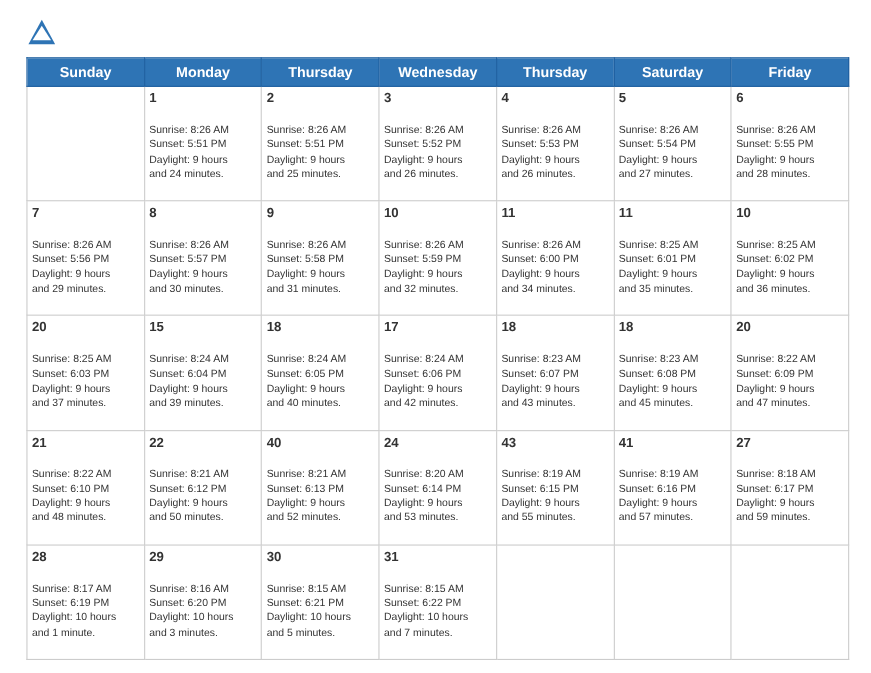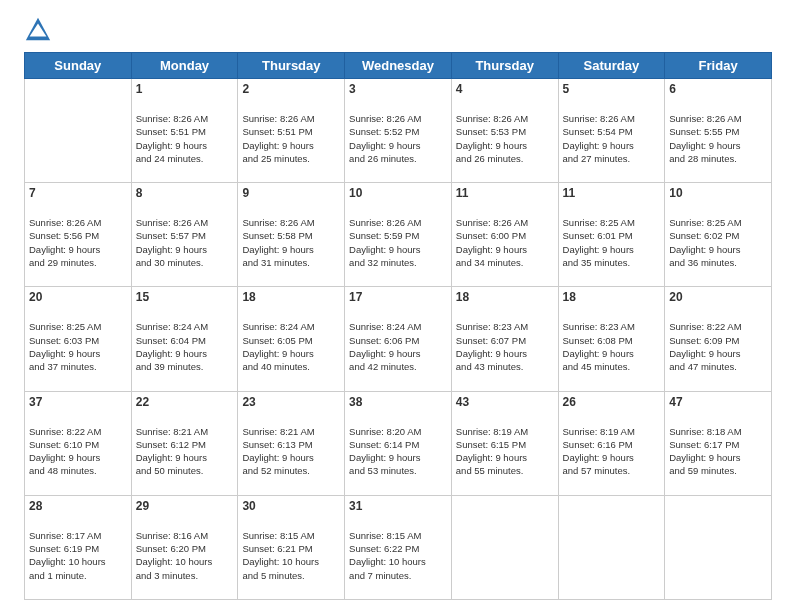--- a/index.html
+++ b/index.html
@@ -223,45 +223,45 @@
             <span class="day-number">18</span>
             <div class="day-info">Sunrise: 8:23 AM<br>Sunset: 6:08 PM<br>Daylight: 9 hours<br>and 45 minutes.</div>
           </td>
           <td>
             <span class="day-number">20</span>
             <div class="day-info">Sunrise: 8:22 AM<br>Sunset: 6:09 PM<br>Daylight: 9 hours<br>and 47 minutes.</div>
           </td>
         </tr>
         <tr class="week-row">
           <td>
-            <span class="day-number">37</span>
+            <span class="day-number">21</span>
             <div class="day-info">Sunrise: 8:22 AM<br>Sunset: 6:10 PM<br>Daylight: 9 hours<br>and 48 minutes.</div>
           </td>
           <td>
             <span class="day-number">22</span>
             <div class="day-info">Sunrise: 8:21 AM<br>Sunset: 6:12 PM<br>Daylight: 9 hours<br>and 50 minutes.</div>
           </td>
           <td>
-            <span class="day-number">23</span>
+            <span class="day-number">40</span>
             <div class="day-info">Sunrise: 8:21 AM<br>Sunset: 6:13 PM<br>Daylight: 9 hours<br>and 52 minutes.</div>
           </td>
           <td>
-            <span class="day-number">38</span>
+            <span class="day-number">24</span>
             <div class="day-info">Sunrise: 8:20 AM<br>Sunset: 6:14 PM<br>Daylight: 9 hours<br>and 53 minutes.</div>
           </td>
           <td>
             <span class="day-number">43</span>
             <div class="day-info">Sunrise: 8:19 AM<br>Sunset: 6:15 PM<br>Daylight: 9 hours<br>and 55 minutes.</div>
           </td>
           <td>
-            <span class="day-number">26</span>
+            <span class="day-number">41</span>
             <div class="day-info">Sunrise: 8:19 AM<br>Sunset: 6:16 PM<br>Daylight: 9 hours<br>and 57 minutes.</div>
           </td>
           <td>
-            <span class="day-number">47</span>
+            <span class="day-number">27</span>
             <div class="day-info">Sunrise: 8:18 AM<br>Sunset: 6:17 PM<br>Daylight: 9 hours<br>and 59 minutes.</div>
           </td>
         </tr>
         <tr class="week-row">
           <td>
             <span class="day-number">28</span>
             <div class="day-info">Sunrise: 8:17 AM<br>Sunset: 6:19 PM<br>Daylight: 10 hours<br>and 1 minute.</div>
           </td>
           <td>
             <span class="day-number">29</span>

